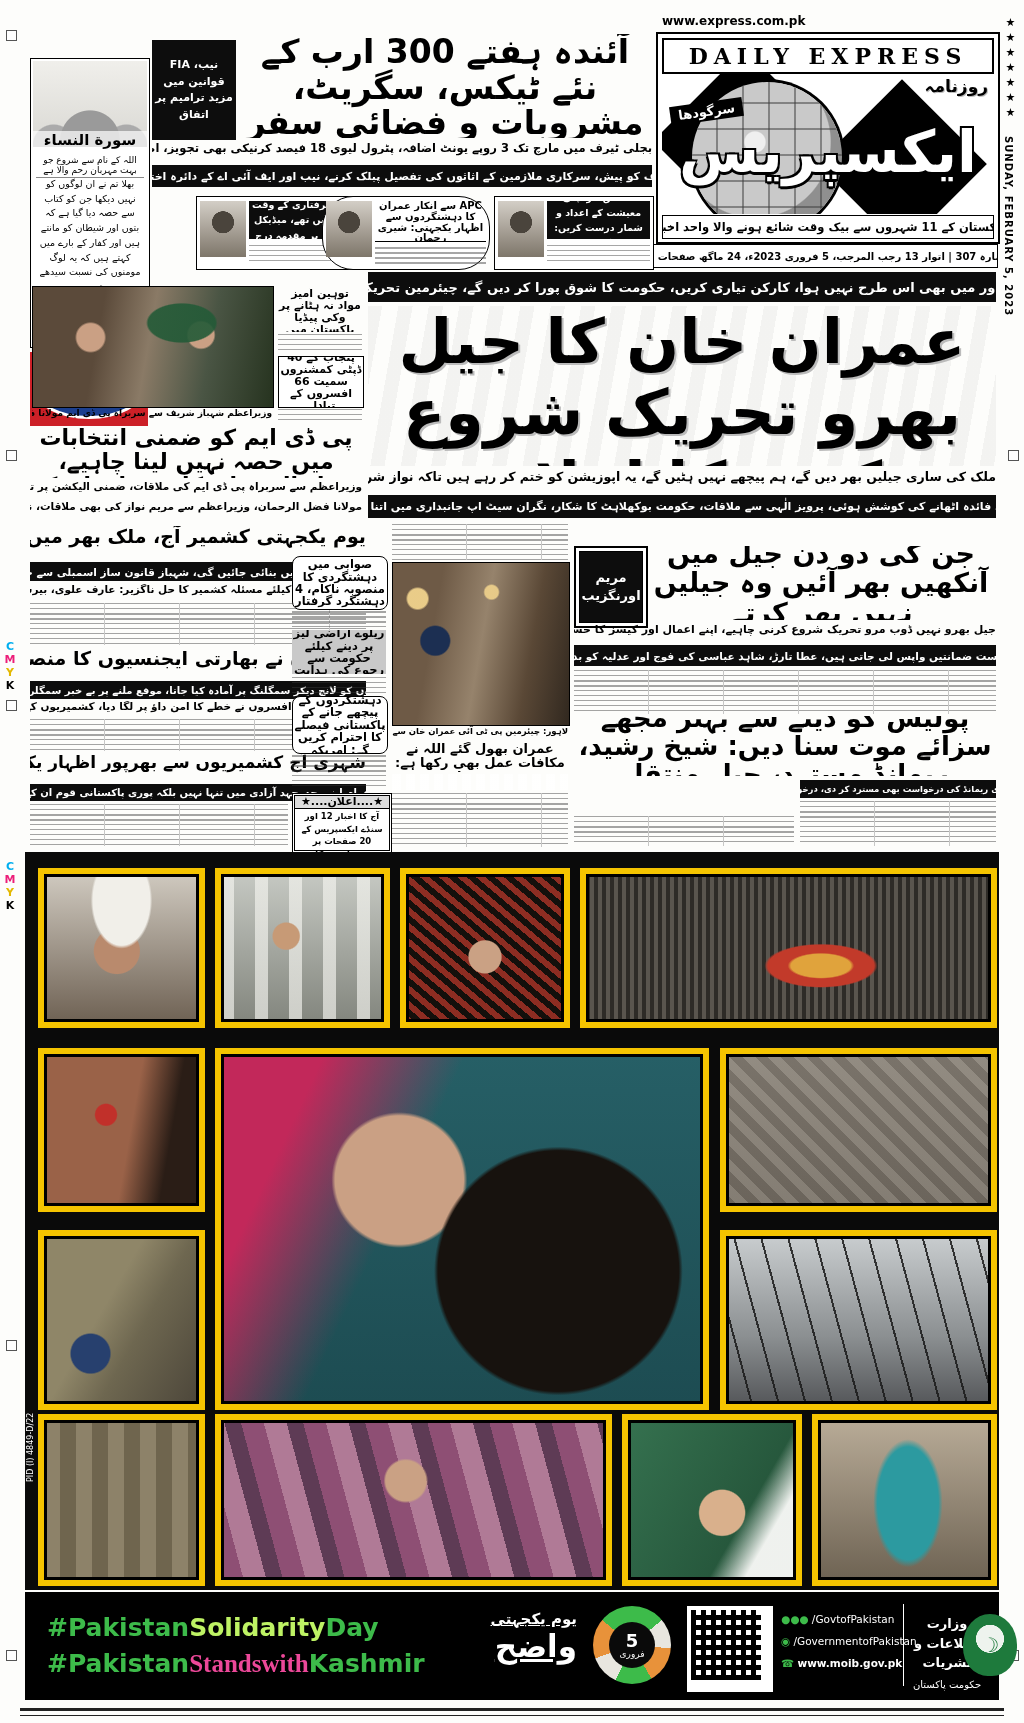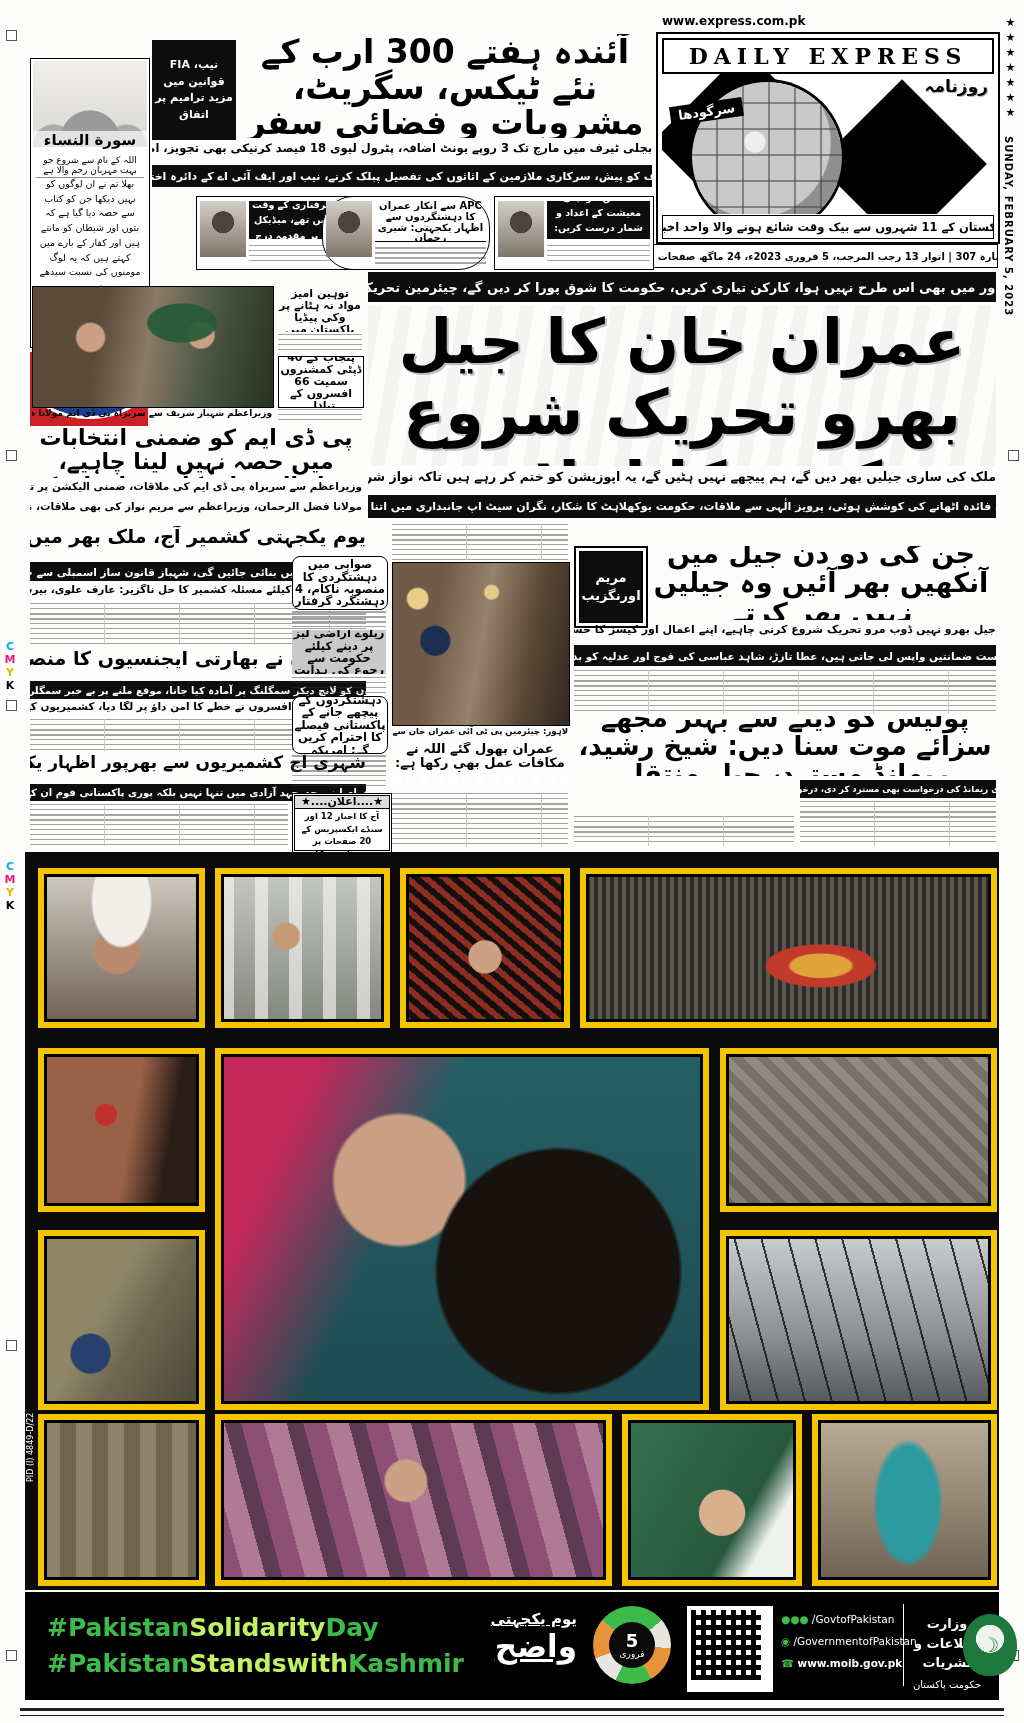--- a/index.html
+++ b/index.html
@@ -60,20 +60,22 @@
       <div class="abs" style="left:18px;top:2px;width:130px;height:130px;background:#000;transform:rotate(45deg);"></div>
       <div class="abs" style="left:180px;top:30px;width:120px;height:120px;background:#000;transform:rotate(45deg);"></div>
       <div class="abs" style="left:30px;top:8px;width:150px;height:150px;border-radius:50%;
            background:radial-gradient(circle at 42% 40%,#efefef 0 8%,#c9c9c9 9% 60%,#8f8f8f 61% 100%);
            box-shadow:0 0 0 3px #000;"></div>
       <div class="abs" style="left:30px;top:8px;width:150px;height:150px;border-radius:50%;
            background:repeating-linear-gradient(90deg,transparent 0 24px,rgba(60,60,60,.5) 24px 26px),
                       repeating-linear-gradient(0deg,transparent 0 24px,rgba(60,60,60,.5) 24px 26px);"></div>
       <div class="abs rtl" style="right:6px;top:2px;font-weight:bold;font-size:17px;color:#000;text-shadow:1px 1px 0 #bbb;">روزنامہ</div>
       <div class="abs rtl" style="left:8px;top:28px;background:#000;color:#fff;font-weight:bold;font-size:13px;padding:2px 8px;transform:rotate(-8deg);">سرگودھا</div>
+      <div class="abs rtl" style="left:0;right:0;top:44px;text-align:center;font-size:58px;font-weight:bold;color:#fff;
+           text-shadow:-2px -2px 0 #000,2px -2px 0 #000,-2px 2px 0 #000,2px 2px 0 #000,0 3px 0 #000;">ایکسپریس</div>
     </div>
     <div class="abs rtl" style="left:4px;right:4px;bottom:3px;height:22px;border:1.5px solid #000;display:flex;align-items:center;justify-content:center;font-weight:bold;font-size:11.5px;white-space:nowrap;overflow:hidden;">پاکستان کے 11 شہروں سے بیک وقت شائع ہونے والا واحد اخبار</div>
   </div>
 
   <div class="abs bx rtl" style="left:618px;top:244px;width:378px;height:22px;display:flex;align-items:center;justify-content:center;font-size:10px;font-weight:bold;white-space:nowrap;overflow:hidden;">جلد 20 شمارہ 307 | اتوار 13 رجب المرجب، 5 فروری 2023ء، 24 ماگھ صفحات 32 قیمت 30 روپے</div>
 
   <div class="abs bx" style="left:30px;top:58px;width:118px;height:288px;">
     <div class="abs" style="left:2px;top:2px;right:2px;height:86px;
          background:radial-gradient(circle at 50% 92%,#9a9a9a 0 30%,transparent 31%),
                     radial-gradient(circle at 18% 98%,#ababab 0 16%,transparent 17%),
@@ -231,21 +233,21 @@
                     linear-gradient(300deg,rgba(250,250,248,.95) 0 20%,transparent 34%),
                     linear-gradient(120deg,#35714f,#1f4b33);"></div>
     <div class="pc" style="left:787px;top:562px;width:173px;height:160px;
          background:radial-gradient(ellipse 20% 40% at 52% 52%,#2c9aa0 0 88%,transparent 100%),
                     linear-gradient(#b8ab97,#6e6353);"></div>
   </div>
 
   <div class="abs" style="left:25px;top:1592px;width:974px;height:108px;background:#000;color:#fff;">
     <div class="abs" style="left:22px;top:18px;font-weight:bold;font-size:25px;line-height:1.45;">
       <div><span style="color:#3dbb4a;">#Pakistan</span><span style="color:#bef264;">Solidarity</span><span style="color:#3dbb4a;">Day</span></div>
-      <div><span style="color:#3dbb4a;">#Pakistan</span><span style="color:#bef264;">Standswith</span><span style="color:#3dbb4a;">Kashmir</span></div>
+      <div><span style="color:#3dbb4a;">#Pakistan</span><span style="color:#ec4899;font-family:Liberation Serif, serif;">Standswith</span><span style="color:#3dbb4a;">Kashmir</span></div>
     </div>
     <div class="abs rtl" style="left:422px;top:18px;width:130px;text-align:right;text-decoration:underline;">
       <div style="font-size:15px;font-weight:bold;">یوم یکجہتی</div>
       <div style="font-size:31px;font-weight:bold;">واضح</div>
     </div>
     <div class="abs" style="left:568px;top:14px;width:78px;height:78px;border-radius:50%;
          background:conic-gradient(#3dbb4a 0 50deg,#e8e6df 50deg 95deg,#e8923a 95deg 150deg,#3dbb4a 150deg 205deg,#e8e6df 205deg 250deg,#e8923a 250deg 310deg,#3dbb4a 310deg 360deg);
          display:flex;align-items:center;justify-content:center;">
       <div style="width:46px;height:46px;border-radius:50%;background:#0a0a0a;display:flex;flex-direction:column;align-items:center;justify-content:center;line-height:1;">
         <span style="font-size:18px;font-weight:bold;">5</span>

